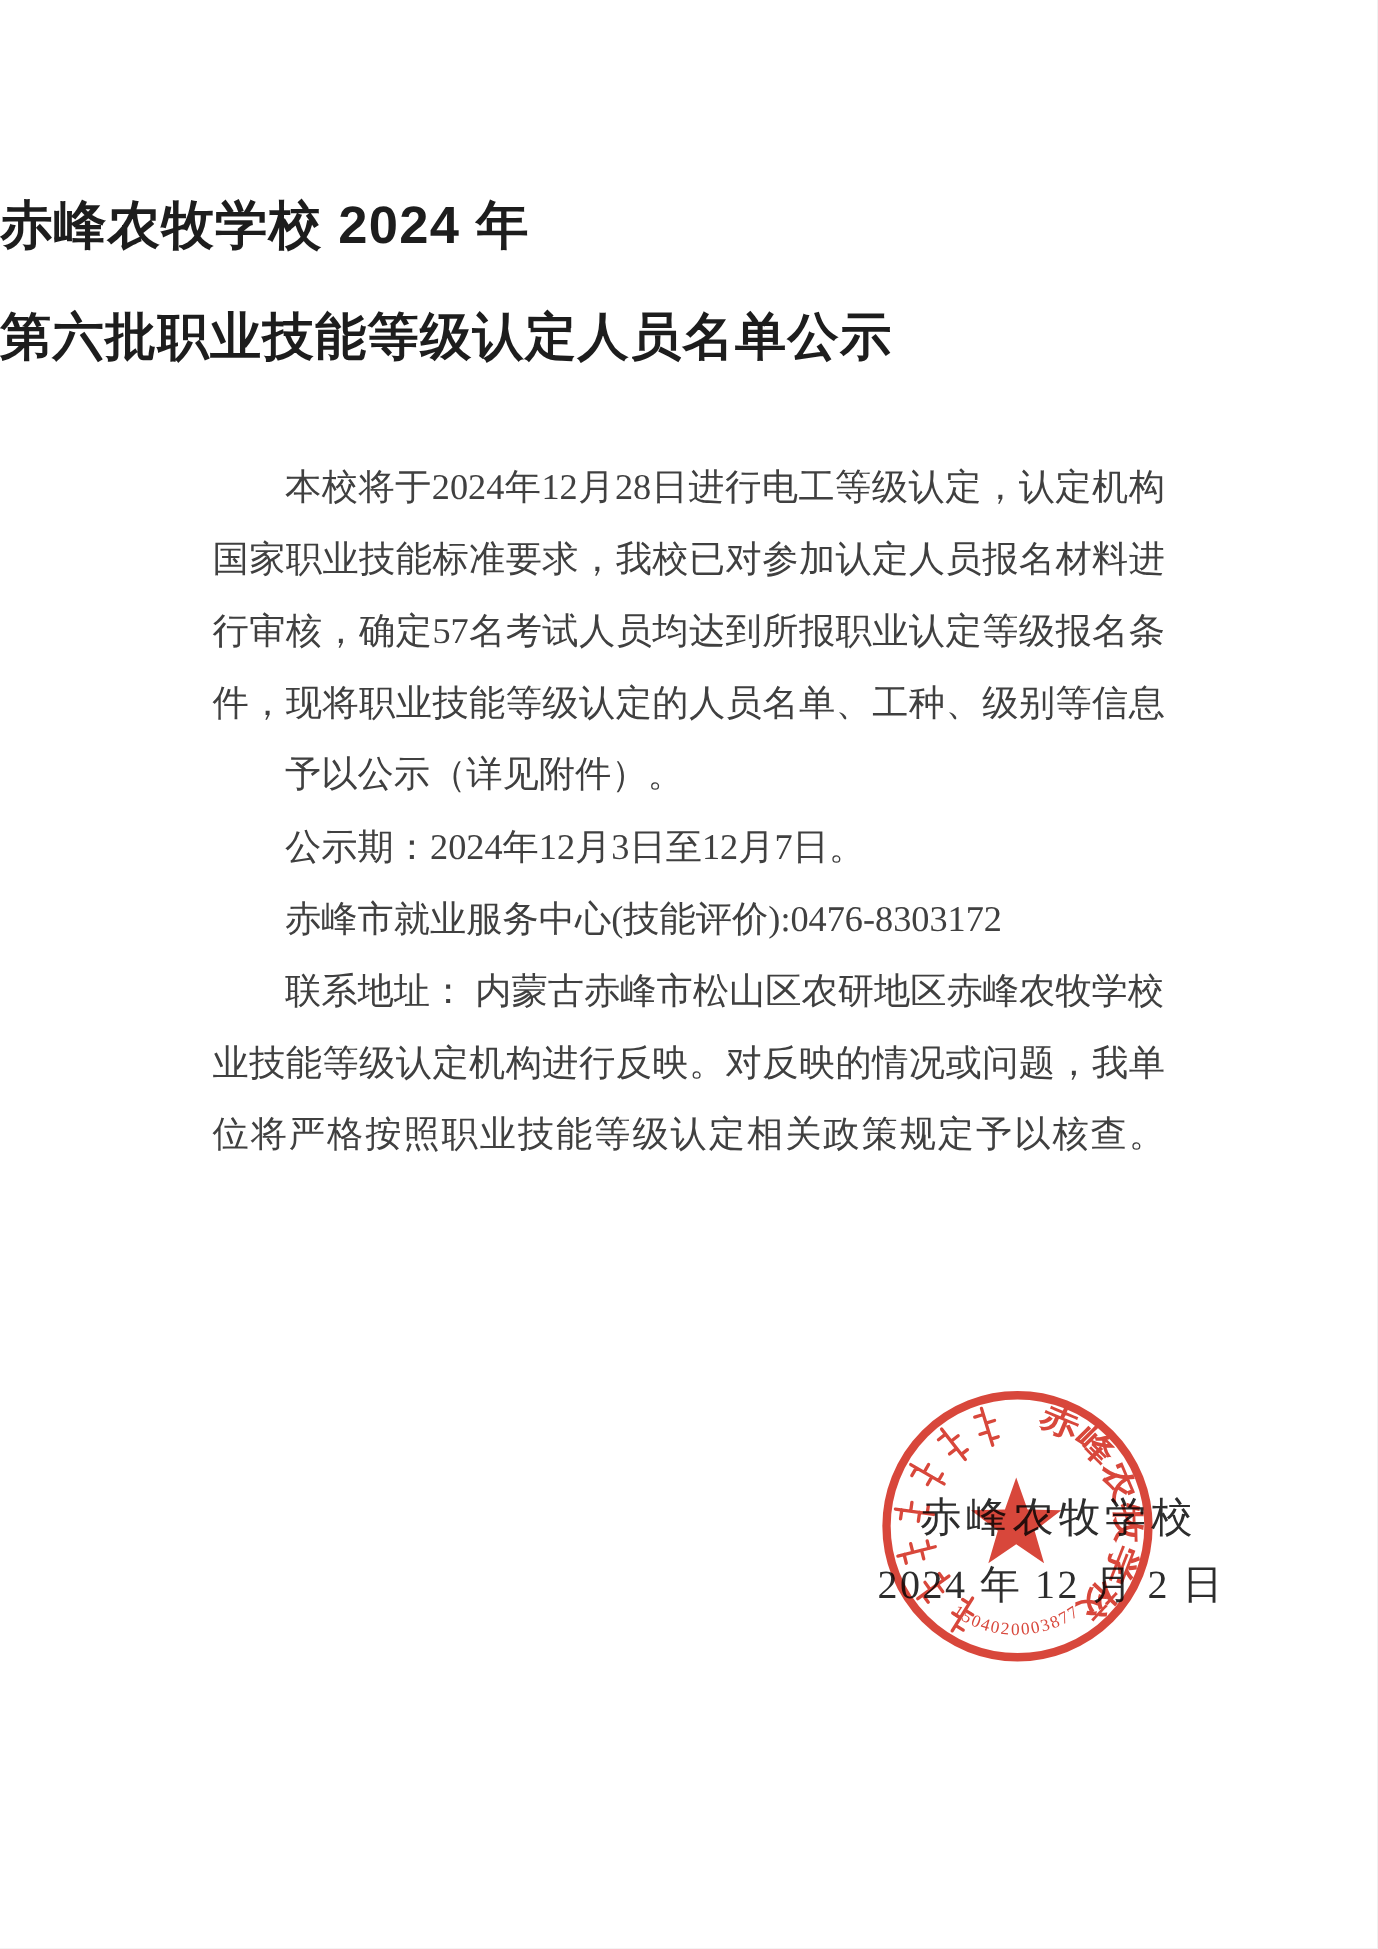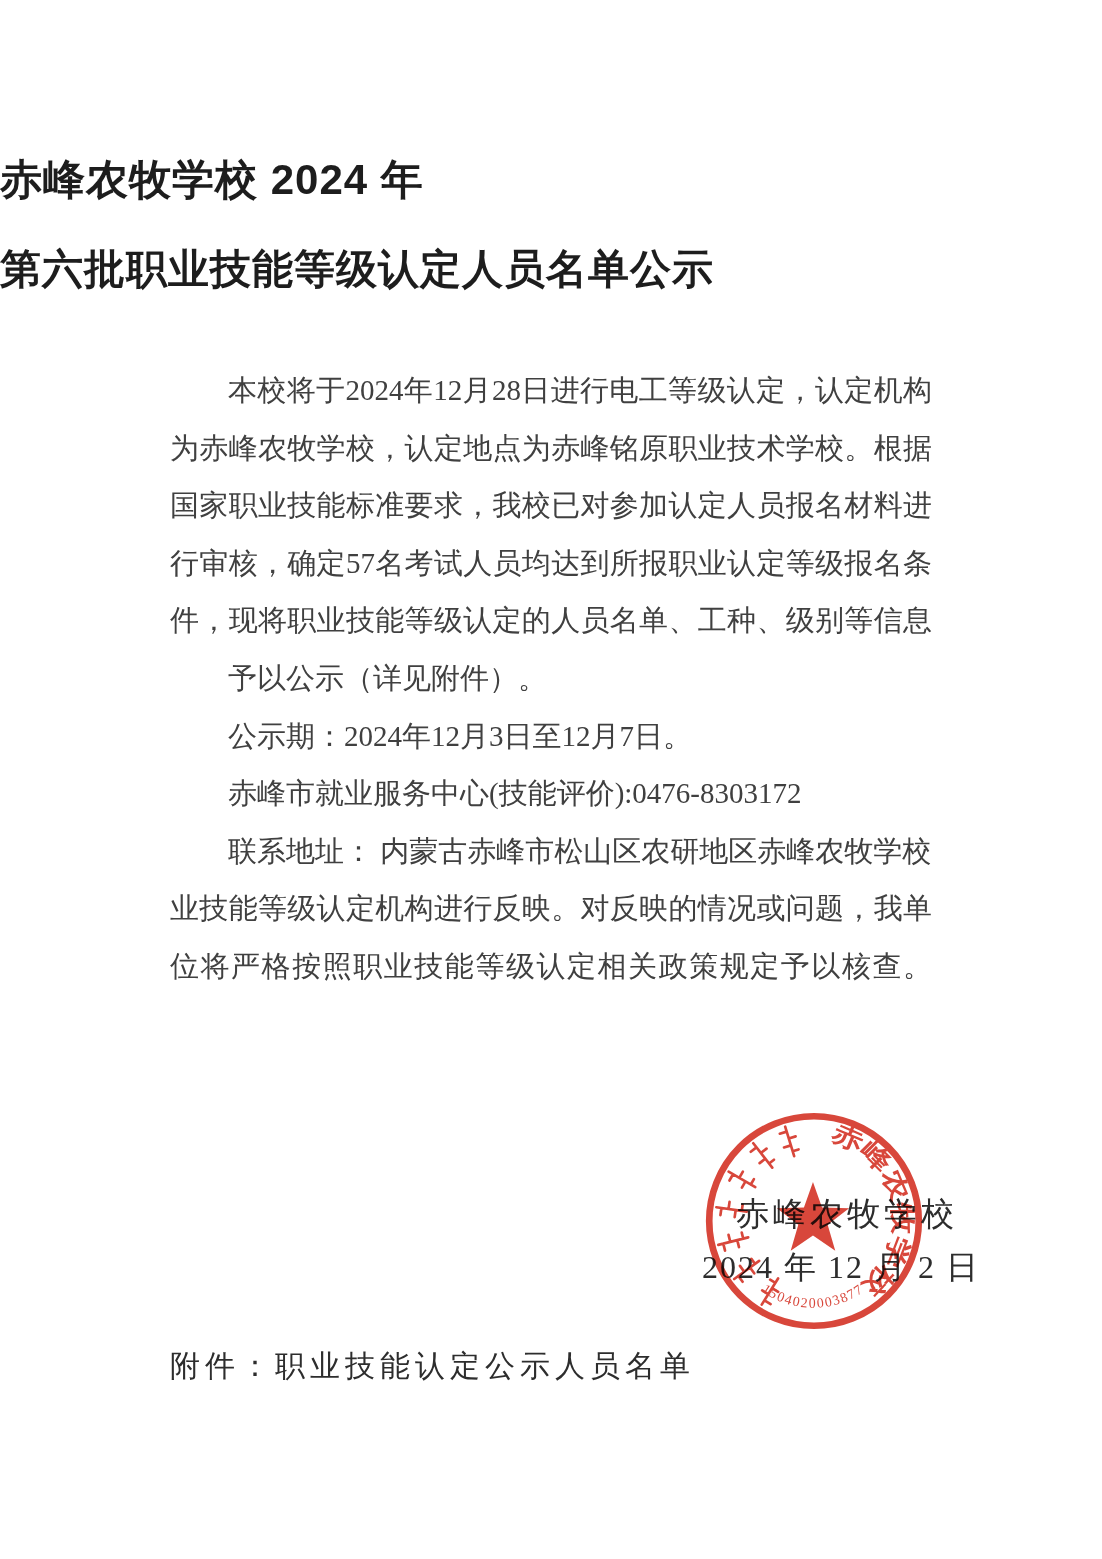--- a/index.html
+++ b/index.html
@@ -61,21 +61,20 @@
 </head>
 <body>
 
 <div class="page">
 
   <div class="title title1">赤峰农牧学校 2024 年</div>
   <div class="title title2">第六批职业技能等级认定人员名单公示</div>
 
   <div class="body-block">
     <div class="line fill indent">本校将于2024年12月28日进行电工等级认定，认定机构</div>
-    <div class="line fill">为赤峰农牧学校，认定地点为赤峰铭原职业技术学校。根据</div>
     <div class="line fill">国家职业技能标准要求，我校已对参加认定人员报名材料进</div>
     <div class="line fill">行审核，确定57名考试人员均达到所报职业认定等级报名条</div>
     <div class="line fill">件，现将职业技能等级认定的人员名单、工种、级别等信息</div>
     <div class="line indent">予以公示（详见附件）。</div>
     <div class="line indent">公示期：2024年12月3日至12月7日。</div>
     <div class="line indent">赤峰市就业服务中心(技能评价):0476-8303172</div>
     <div class="line indent">联系地址： 内蒙古赤峰市松山区农研地区赤峰农牧学校</div>
     <div class="line fill">业技能等级认定机构进行反映。对反映的情况或问题，我单</div>
     <div class="line fill">位将严格按照职业技能等级认定相关政策规定予以核查。</div>
   </div>
@@ -108,15 +107,14 @@
 
     <text font-family="Liberation Serif, DejaVu Serif, serif" font-size="25" fill="#d5392c" font-weight="700">
       <textPath href="#arcCN" textLength="182" lengthAdjust="spacingAndGlyphs">赤峰农牧学校</textPath>
     </text>
 
     <text font-family="Liberation Serif, DejaVu Serif, serif" font-size="13.5" letter-spacing="1.5" fill="#d5392c" text-anchor="middle">
       <textPath href="#arcNum" startOffset="50%">1504020003877</textPath>
     </text>
   </svg>
 
-  <div class="attachment">附件：职业技能认定公示人员名单</div>
 
 </div>
 
 </body></html>

